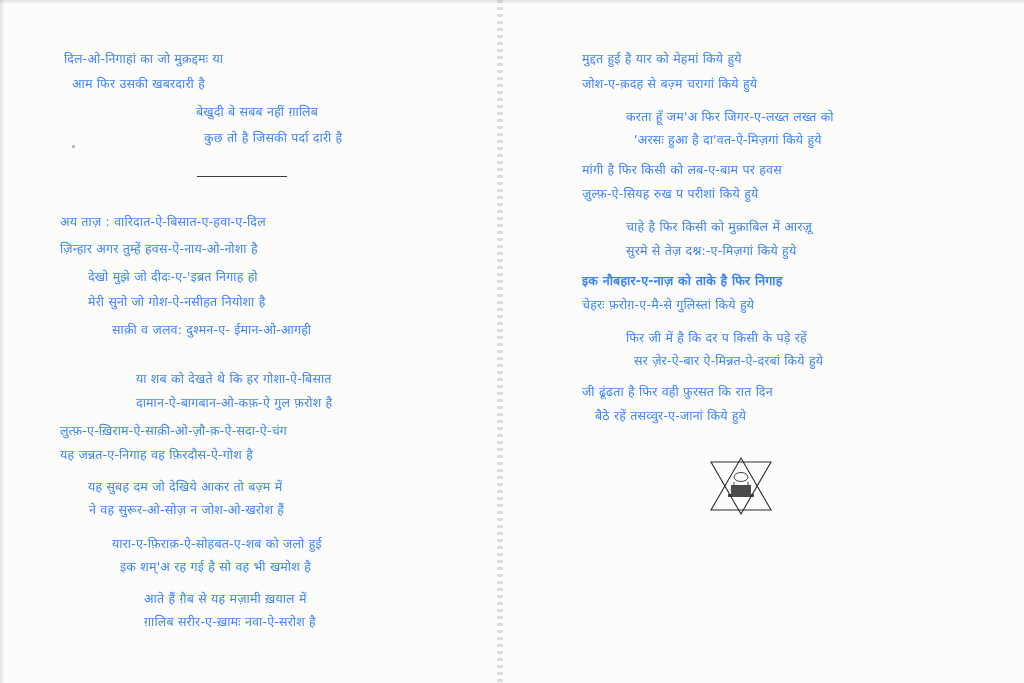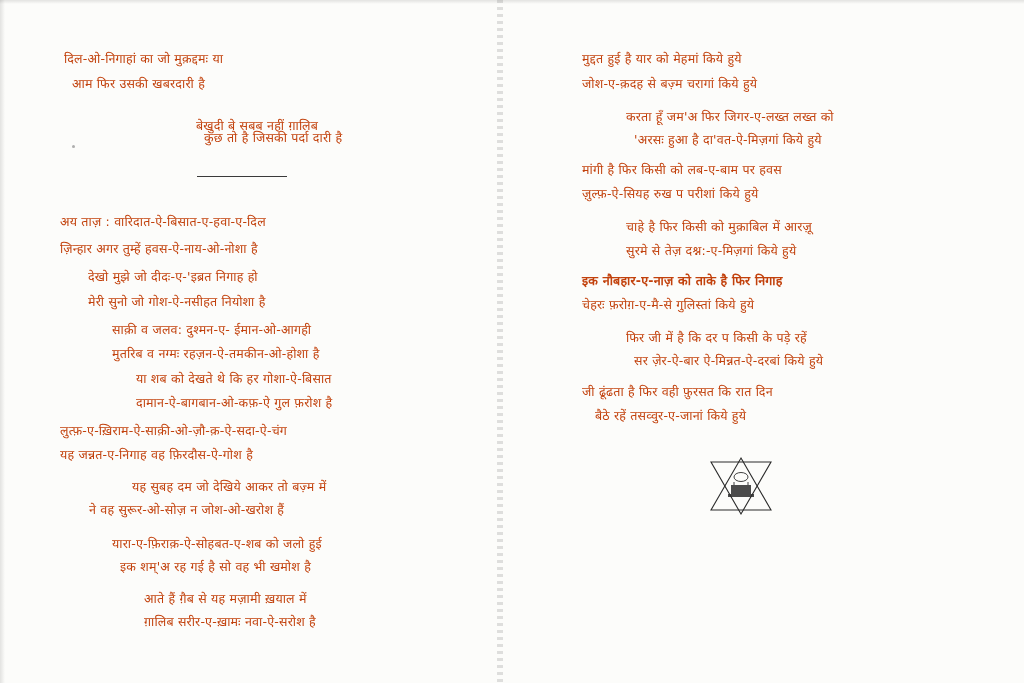--- a/index.html
+++ b/index.html
@@ -53,21 +53,21 @@
     height: 683px;
   }
   .col-left { left: 0; width: 497px; }
   .col-right { left: 503px; width: 521px; }
 
   .line {
     position: absolute;
     white-space: nowrap;
     font-size: 12.5px;
     letter-spacing: 0.2px;
-    color: #c2410c;
+    color: #3b82f6;
     font-family: "DejaVu Sans", sans-serif;
     text-rendering: optimizeLegibility;
   }
 
   .rule {
     position: absolute;
     height: 1px;
     background: #3a3a3a;
   }
 
@@ -93,38 +93,37 @@
 
 <div class="page">
   <div class="edge-top"></div>
   <div class="edge-left"></div>
   <div class="spine"></div>
 
   <div class="col col-left">
 
     <div class="line" style="left:64px; top:50px;">दिल-ओ-निगाहां का जो मुक़द्दमः या</div>
     <div class="line" style="left:72px; top:75px;">आम फिर उसकी खबरदारी है</div>
-    <div class="line" style="left:196px; top:117px;text-align:right;">बेखुदी बे सबब नहीं ग़ालिब</div>
+    <div class="line" style="left:196px; top:103px;text-align:right;">बेखुदी बे सबब नहीं ग़ालिब</div>
     <div class="line" style="left:204px; top:129px;text-align:center;">कुछ तो है जिसकी पर्दा दारी है</div>
 
     <div class="speck" style="left:72px; top:145px;"></div>
 
     <div class="rule" style="left:197px; top:176px; width:90px;"></div>
 
     <div class="line" style="left:60px; top:213px;">अय ताज़ : वारिदात-ऐ-बिसात-ए-हवा-ए-दिल</div>
     <div class="line" style="left:60px; top:240px;">ज़िन्हार अगर तुम्हें हवस-ऐ-नाय-ओ-नोशा है</div>
     <div class="line" style="left:88px; top:268px;">देखो मुझे जो दीदः-ए-'इब्रत निगाह हो</div>
     <div class="line" style="left:88px; top:293px;">मेरी सुनो जो गोश-ऐ-नसीहत नियोशा है</div>
     <div class="line" style="left:112px; top:321px;">साक़ी व जलव: दुश्मन-ए- ईमान-ओ-आगही</div>
-    <div class="line" style="left:112px; top:345px;">मुतरिब व नग्मः रहज़न-ऐ-तमकीन-ओ-होशा है</div>
     <div class="line" style="left:136px; top:370px;">या शब को देखते थे कि हर गोशा-ऐ-बिसात</div>
     <div class="line" style="left:136px; top:394px;">दामान-ऐ-बागबान-ओ-कफ़-ऐ गुल फ़रोश है</div>
     <div class="line" style="left:60px; top:422px;">लुत्फ़-ए-ख़िराम-ऐ-साक़ी-ओ-ज़ौ-क़-ऐ-सदा-ऐ-चंग</div>
     <div class="line" style="left:60px; top:446px;">यह जन्नत-ए-निगाह वह फ़िरदौस-ऐ-गोश है</div>
-    <div class="line" style="left:88px; top:478px;margin-left:44px;">यह सुबह दम जो देखिये आकर तो बज़्म में</div>
+    <div class="line" style="left:88px; top:478px;">यह सुबह दम जो देखिये आकर तो बज़्म में</div>
     <div class="line" style="left:64px; top:501px;margin-left:25px;">ने वह सुरूर-ओ-सोज़ न जोश-ओ-खरोश हैं</div>
     <div class="line" style="left:112px; top:535px;">यारा-ए-फ़िराक़-ऐ-सोहबत-ए-शब को जलो हुई</div>
     <div class="line" style="left:120px; top:558px;">इक शम्'अ रह गई है सो वह भी खमोश है</div>
     <div class="line" style="left:144px; top:590px;">आते हैं ग़ैब से यह मज़ामी ख़याल में</div>
     <div class="line" style="left:144px; top:613px;">ग़ालिब सरीर-ए-ख़ामः नवा-ऐ-सरोश है</div>
   </div>
 
   <div class="col col-right">
     <div class="line" style="left:79px;  top:50px;">मुद्दत हुई है यार को मेहमां किये हुये</div>
     <div class="line" style="left:79px;  top:75px;">जोश-ए-क़दह से बज़्म चरागां किये हुये</div>

